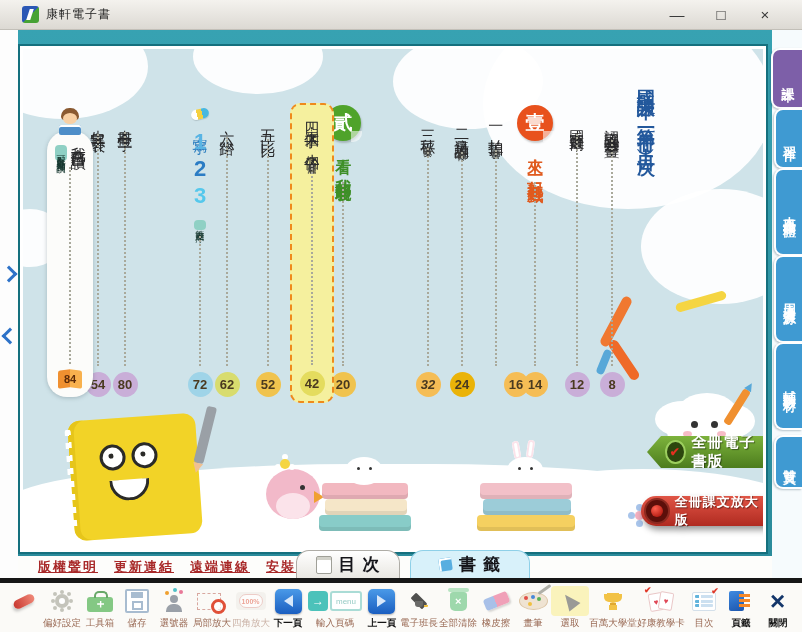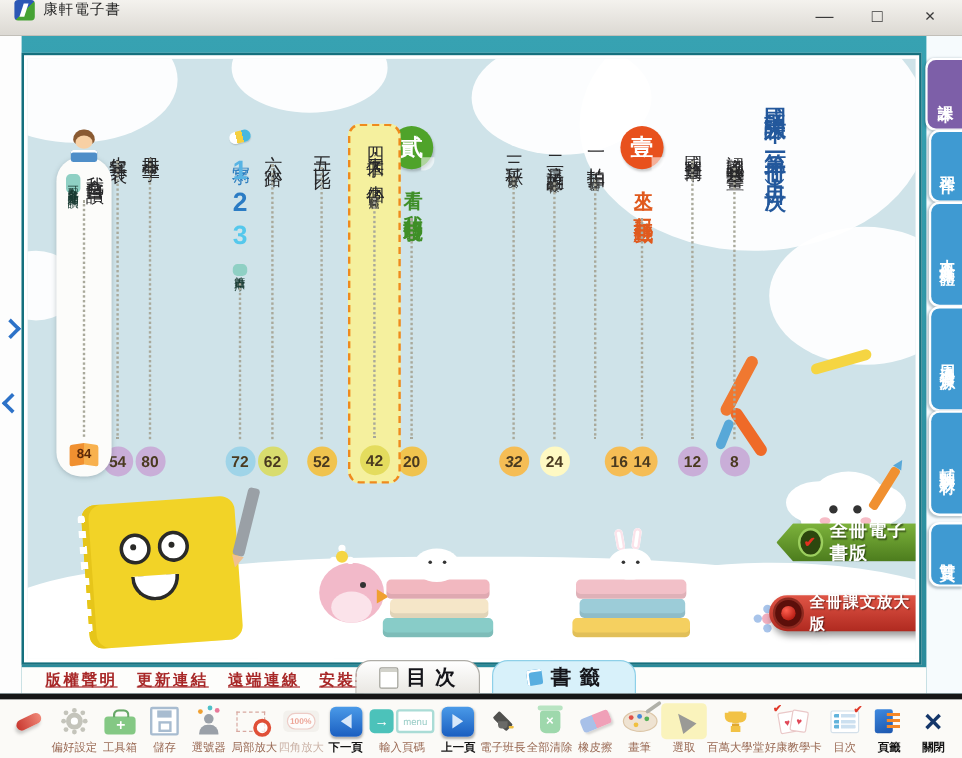--- a/index.html
+++ b/index.html
@@ -1,20 +1,20 @@
 <!DOCTYPE html>
 <html><head>
 <meta charset="utf-8">
 <style>
   html,body{margin:0;padding:0;background:#888}
   .app{position:relative;width:802px;height:632px;overflow:hidden;background:#fff;
        font-family:"Liberation Sans",sans-serif;-webkit-user-select:none;user-select:none}
   
-  .titlebar{position:absolute;left:0;top:0;width:802px;height:30px;display:flex;align-items:flex-start;
-            padding:0 12px;box-sizing:border-box;background:linear-gradient(#f4f2ee,#dcd9d3);border-bottom:1px solid #c2bfb8}
+  .titlebar{position:absolute;left:0;top:0;width:802px;height:30px;display:flex;align-items:center;
+            padding:0 22px;box-sizing:border-box;background:linear-gradient(#f4f2ee,#dcd9d3);border-bottom:1px solid #c2bfb8}
   .logo{width:17px;height:17px;border-radius:3px;background:linear-gradient(135deg,#2b57b5 52%,#46a235 52%);
         position:relative;margin-right:7px;flex:0 0 auto}
   .logo::after{content:"";position:absolute;left:6px;top:3px;width:4px;height:11px;background:#fff;transform:skewX(-18deg)}
   .wtitle{font-size:12px;color:#1d1d1d;letter-spacing:1px}
   .wctrls{margin-left:auto;display:flex;gap:14px}
   .wbtn{width:30px;text-align:center;font-size:15px;color:#3a3a3a;cursor:pointer;line-height:28px}
   
   .frame{position:absolute;left:0;top:30px;width:802px;height:548px;background:linear-gradient(#37a2b2,#2a8a9a)}
   .lstrip{position:absolute;left:0;top:30px;width:18px;height:548px;background:#fdfdfd}
   .rstrip{position:absolute;left:772px;top:30px;width:30px;height:548px;background:#f6fbfd}
@@ -318,21 +318,21 @@
           <div class="pg" style="background: rgb(245, 189, 85);">14</div>
         </div>
         <div class="toc-col" style="left: 456px; top: 69px;">
           <div class="vt"><span class="num">一</span><span class="main">拍拍手</span><span class="author">馮輝岳</span></div>
           <div class="leader"></div>
           <div class="pg" style="background: rgb(245, 189, 85); margin-left: 40px;">16</div>
         </div>
         <div class="toc-col" style="left: 422px; top: 69px;">
           <div class="vt"><span class="num">二</span><span class="main">這是誰的</span><span class="author">鄒敦怜</span></div>
           <div class="leader"></div>
-          <div class="pg" style="background: #fef9c3;">24</div>
+          <div class="pg" style="background: #eab308;">24</div>
         </div>
         <div class="toc-col" style="left: 388px; top: 69px;">
           <div class="vt"><span class="num">三</span><span class="main">秋千</span><span class="author">嚴淑女</span></div>
           <div class="leader"></div>
           <div class="pg" style="background: rgb(245, 189, 85); font-style: italic;">32</div>
         </div>
         <div class="toc-col" style="left: 303px; top: 56px;">
           <div class="unit-badge" style="background: rgb(79, 163, 42);">貳<i></i></div>
           <div class="vt" style="color: rgb(63, 143, 40);"><span class="ut">看！我的新發現</span></div>
           <div class="leader"></div>

